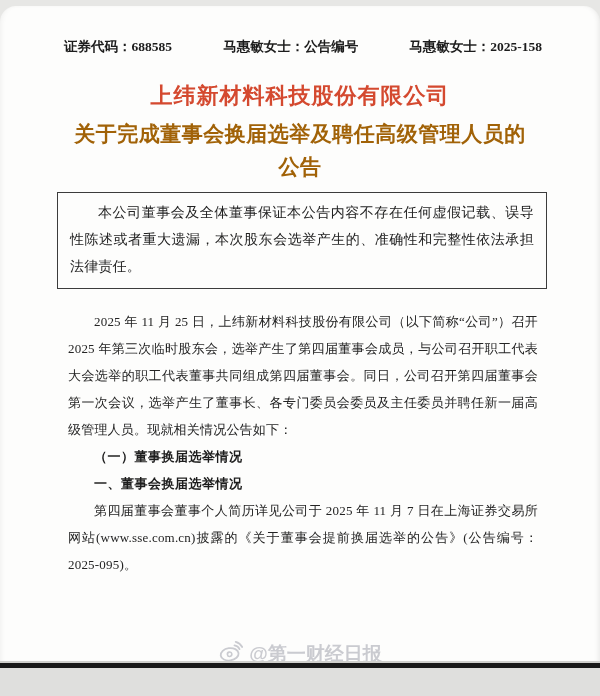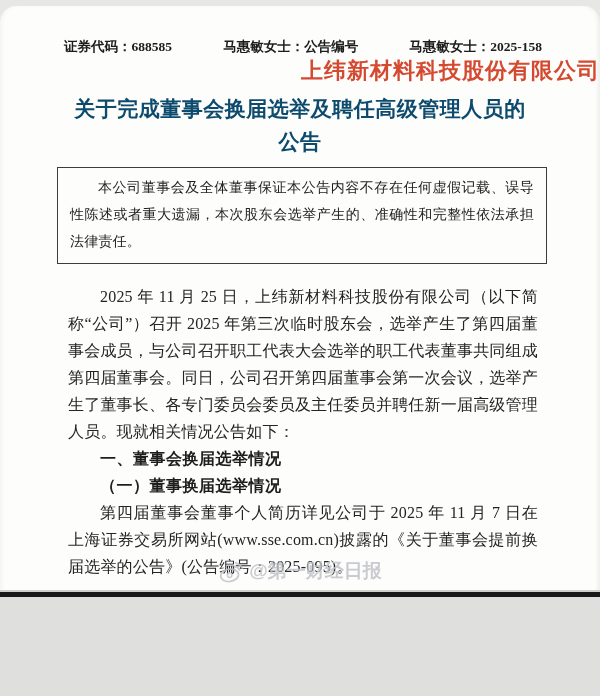--- a/index.html
+++ b/index.html
@@ -1,20 +1,20 @@
 <!DOCTYPE html>
 <html><head>
 <meta charset="utf-8">
 <style>
   * { margin: 0; padding: 0; box-sizing: border-box; }
   html, body { background: #dfdfdd; }
   .screen {
     position: relative;
     width: 600px;
-    height: 597px;
+    height: 668px;
     margin: 0 auto;
     overflow: hidden;
     background: #e7e7e5;
     font-family: "Liberation Serif", "DejaVu Serif", serif;
     color: #242424;
   }
   .card {
     position: absolute;
     top: 6px; left: 0; right: 0; bottom: 0;
     background: #fdfdfc;
@@ -24,76 +24,77 @@
   .sec-header {
     display: flex;
     justify-content: space-between;
     padding: 32px 58px 0 64px;
     font-size: 13.5px;
     font-weight: bold;
     color: #1c1c1c;
     white-space: nowrap;
   }
   .title-company {
-    text-align: right;
+    margin-top: 25px;
+    text-align: center;
     font-family: "Liberation Sans", "DejaVu Sans", sans-serif;
     font-weight: bold;
     font-size: 22px;
     letter-spacing: 1px;
     color: #d4492f;
   }
   .title-subject {
     margin: 6px auto 0;
     max-width: 464px;
     text-align: center;
     font-family: "Liberation Sans", "DejaVu Sans", sans-serif;
     font-weight: bold;
     font-size: 21px;
     line-height: 33px;
     letter-spacing: 0.5px;
-    color: #0c4a6e;
+    color: #a16207;
   }
   .disclaimer-box {
     margin: 9px 53px 0 57px;
     border: 1.5px solid #3c3c3c;
     padding: 6px 12px 8px;
   }
   .disclaimer-box p {
     font-size: 14px;
     line-height: 27px;
     text-align: justify;
     text-indent: 2em;
     letter-spacing: 0.2px;
     color: #222;
   }
   .content {
     padding: 19px 62px 0 68px;
   }
   .content p {
-    font-size: 16px;
+    font-size: 13px;
     line-height: 27px;
     text-align: justify;
     text-indent: 2em;
     letter-spacing: 0.2px;
     color: #242424;
   }
   .content p.heading {
     font-family: "Liberation Sans", "DejaVu Sans", sans-serif;
     font-weight: bold;
     text-align: left;
     color: #1d1d1d;
     letter-spacing: 0.5px;
   }
   .watermark {
     position: absolute;
     left: 50%;
-    bottom: 13px;
+    bottom: 1px;
     transform: translateX(-50%);
     display: flex;
-    align-items: flex-end;
+    align-items: flex-start;
     gap: 5px;
     font-family: "Liberation Sans", "DejaVu Sans", sans-serif;
     font-weight: bold;
     font-size: 19px;
     color: #c2c3c9;
     opacity: 0.85;
     white-space: nowrap;
     z-index: 4;
     pointer-events: none;
   }
@@ -121,22 +122,22 @@
 
     <h1 class="title-company">上纬新材料科技股份有限公司</h1>
     <h2 class="title-subject">关于完成董事会换届选举及聘任高级管理人员的公告</h2>
 
     <div class="disclaimer-box">
       <p>本公司董事会及全体董事保证本公告内容不存在任何虚假记载、误导性陈述或者重大遗漏，本次股东会选举产生的、准确性和完整性依法承担法律责任。</p>
     </div>
 
     <div class="content">
       <p>2025 年 11 月 25 日，上纬新材料科技股份有限公司（以下简称“公司”）召开 2025 年第三次临时股东会，选举产生了第四届董事会成员，与公司召开职工代表大会选举的职工代表董事共同组成第四届董事会。同日，公司召开第四届董事会第一次会议，选举产生了董事长、各专门委员会委员及主任委员并聘任新一届高级管理人员。现就相关情况公告如下：</p>
+      <p class="heading">（一）董事换届选举情况</p>
       <p class="heading">一、董事会换届选举情况</p>
-      <p class="heading">（一）董事换届选举情况</p>
       <p>第四届董事会董事个人简历详见公司于 2025 年 11 月 7 日在上海证券交易所网站(www.sse.com.cn)披露的《关于董事会提前换届选举的公告》(公告编号：2025-095)。</p>
     </div>
 
     <div class="watermark">
       <span>
         <svg width="26" height="22" viewBox="0 0 27 23" fill="none" stroke="#c2c3c9" stroke-width="1.9">
           <path d="M11.5 7.2c-5.2 0-9.4 2.9-9.4 6.5s4.2 6.4 9.4 6.4 9.4-2.8 9.4-6.4-4.2-6.5-9.4-6.5z"></path>
           <circle cx="11.5" cy="13.6" r="2.3" stroke-width="1.7"></circle>
           <path d="M17.8 5.2a7 7 0 0 1 4.7 4.5" stroke-linecap="round"></path>
           <path d="M19.6 1.6a11 11 0 0 1 6 6.3" stroke-linecap="round"></path>

